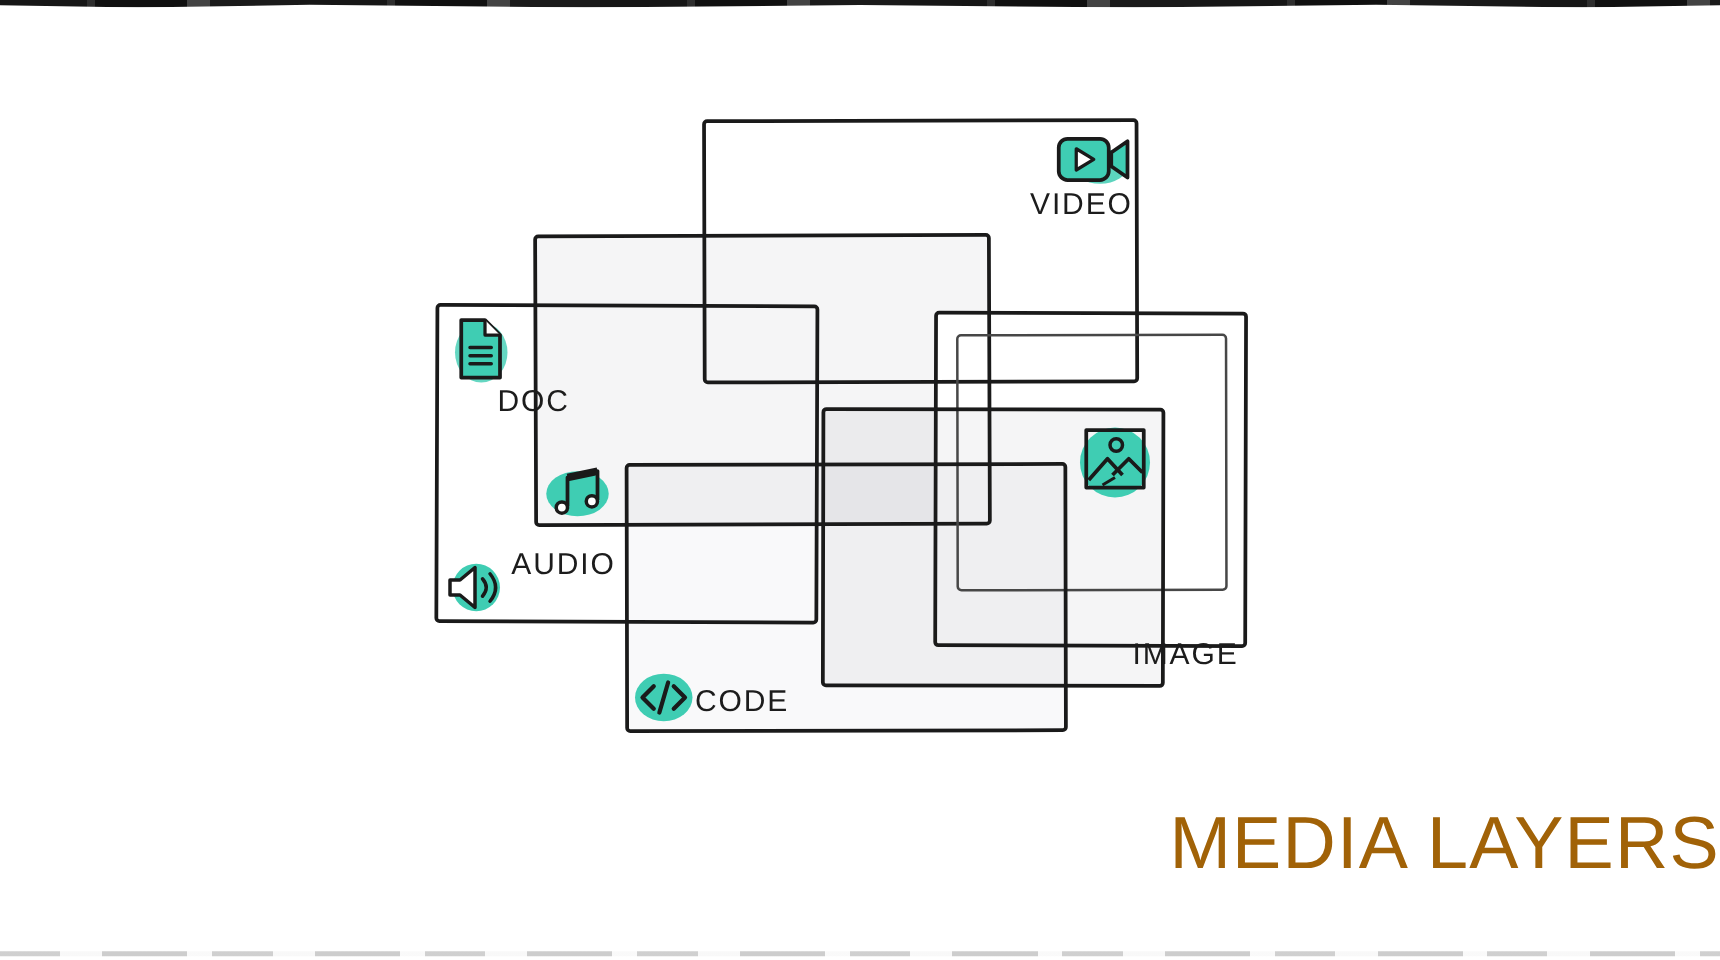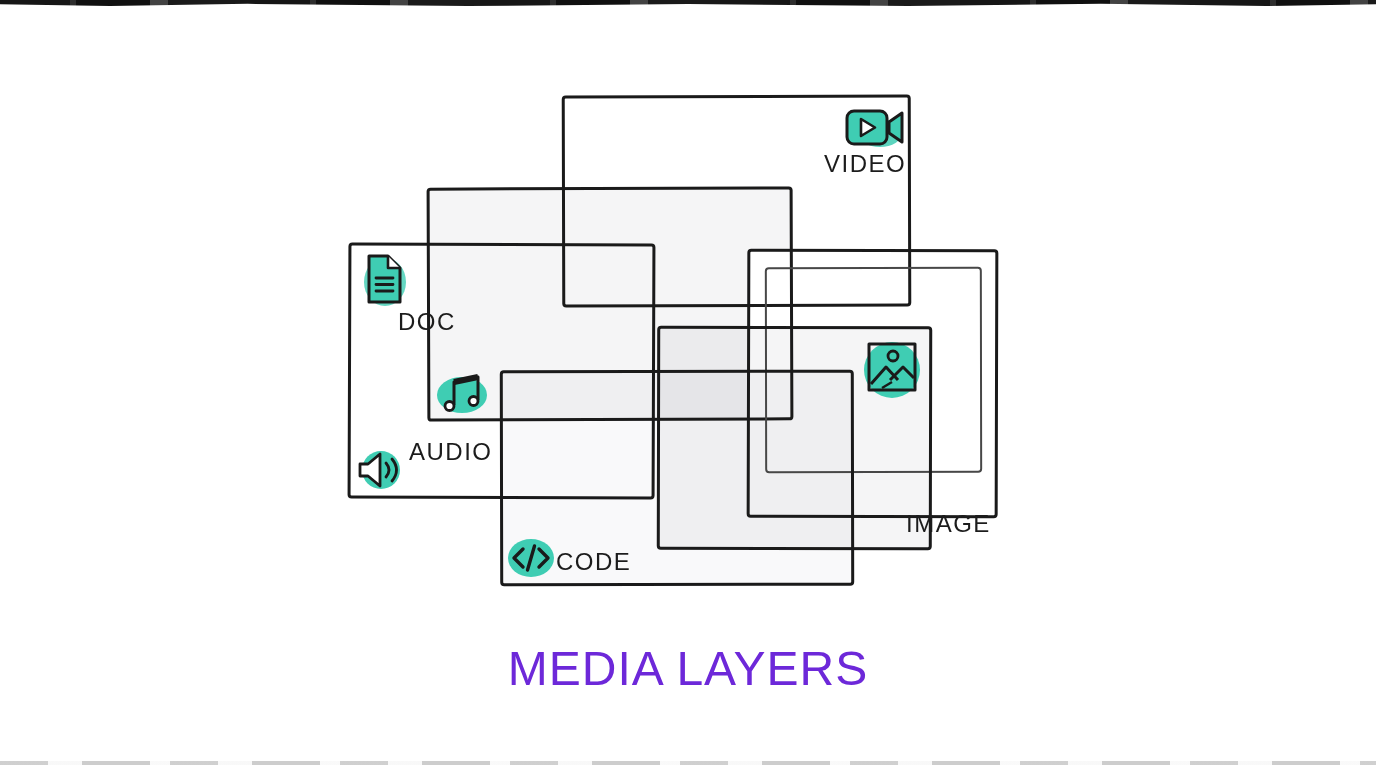--- a/index.html
+++ b/index.html
@@ -22,22 +22,22 @@
   }
   .layer-fill{position:absolute;border-radius:4px;}
   .layer-frame{position:absolute;border-radius:4px;background:transparent;}
   .badge{position:absolute;}
   .badge svg{display:block;}
   .badge-label{
     position:absolute;font-size:24px;font-weight:400;color:#1c1c1c;
     letter-spacing:1.5px;white-space:nowrap;line-height:1;
   }
   .main-title{
-    position:absolute;left:0;right:0;top:645px;text-align:center;
-    font-size:48px;font-weight:400;letter-spacing:1px;color:#6d28d9;line-height:1;
+    position:absolute;left:0;right:0;top:645px;text-align:right;
+    font-size:59px;font-weight:400;letter-spacing:1px;color:#a16207;line-height:1;
   }
 </style>
 </head>
 <body>
 
 <div class="canvas">
   <div class="edge-band-top"></div>
   <div style="position:absolute;inset:0;">
       <div class="layer-fill" style="left: 562px; top: 95px; width: 349px; height: 212px; background: rgb(255, 255, 255); transform: rotate(-0.15deg);"></div>
       <div class="layer-fill" style="left: 348px; top: 243px; width: 307px; height: 256px; background: rgb(255, 255, 255); transform: rotate(0.2deg);"></div>

